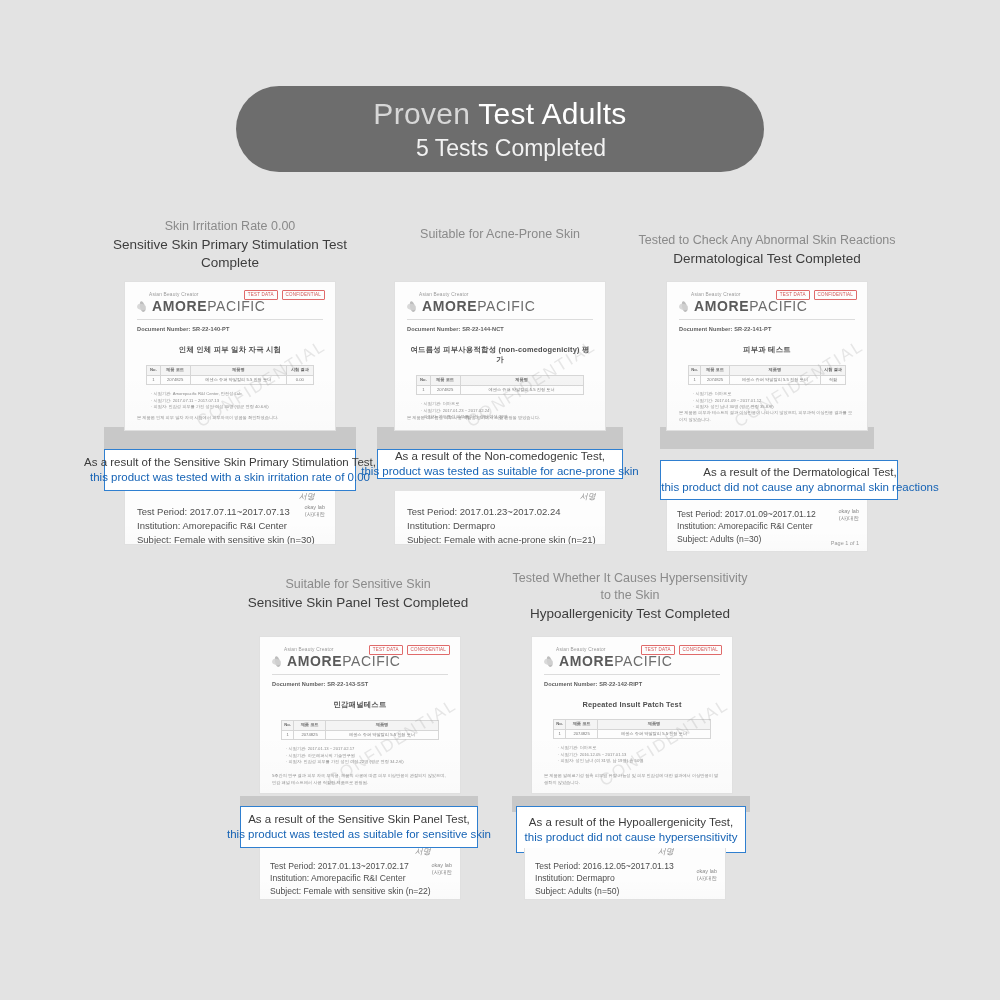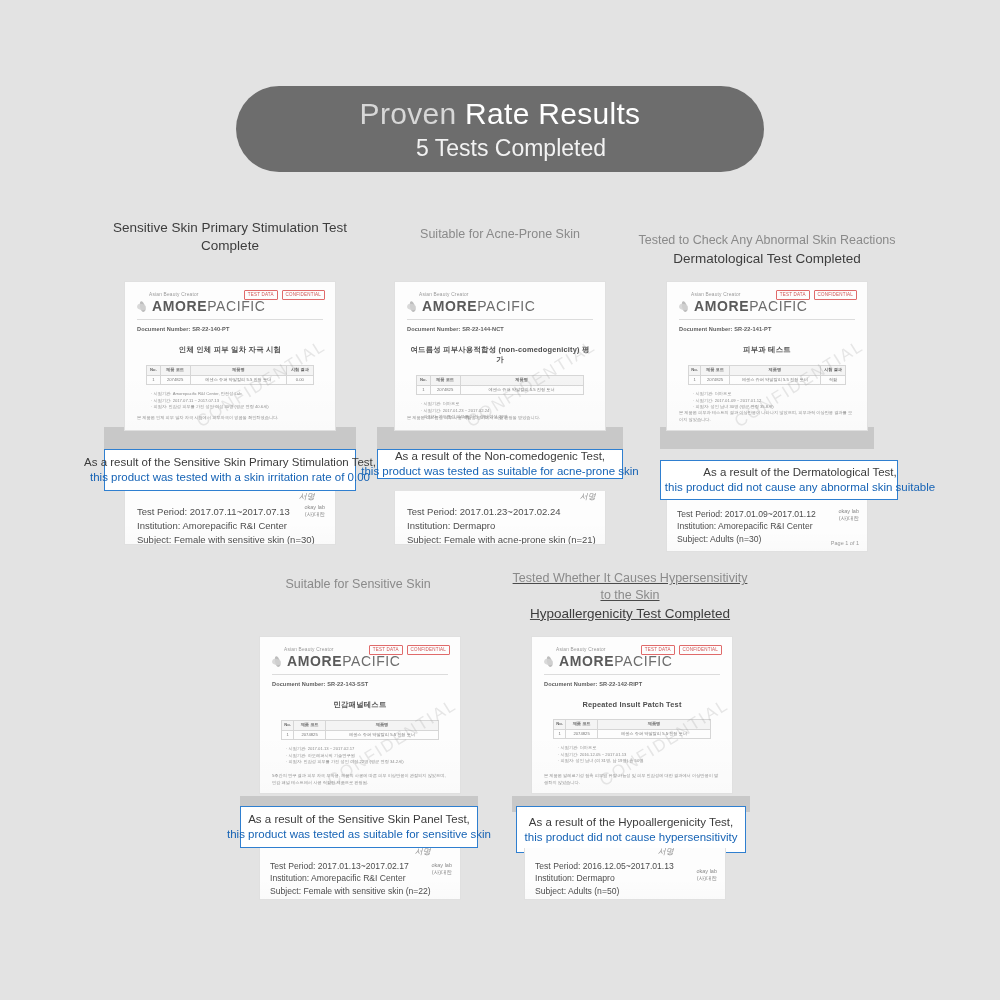--- a/index.html
+++ b/index.html
@@ -302,27 +302,28 @@
     color: #9a9a9a;
   }
 </style>
 </head>
 <body>
 
 <div class="page">
 
   <div class="banner">
     <div class="banner-title">
-      <span class="light">Proven </span><span>Rate Results</span>
+      <span class="light">Proven </span><span>Test Adults</span>
     </div>
     <div class="banner-sub">5 Tests Completed</div>
   </div>
 
   <div class="card" style="left:100px; top:218px; width:260px;">
     <div class="card-head">
+      <div class="sub">Skin Irritation Rate 0.00</div>
       <div class="main wrap">Sensitive Skin Primary Stimulation Test Complete</div>
     </div>
   </div>
 
   <div class="fold" style="left:104px; top:427px; width:252px; height:22px;"></div>
   <div class="doc" style="position:absolute; left:124px; top:281px; width:212px; height:150px;">
     <div class="doc-inner">
       <div class="tag-row">
         <span class="tag">TEST DATA</span>
         <span class="tag">CONFIDENTIAL</span>
@@ -468,36 +469,37 @@
         <div>· 시험기관: 더마프로</div>
         <div>· 시험기간: 2017.01.09 ~ 2017.01.12</div>
         <div>· 피험자: 성인 남녀 30명 (평균 연령 35.8세)</div>
       </div>
       <div class="foot-note" style="bottom:7px;">본 제품은 피부과 테스트의 결과 이상반응이 나타나지 않았으며, 피부과적 이상반응 결과를 보이지 않았습니다.</div>
       <div class="watermark" style="left:58px; top:92px;">CONFIDENTIAL</div>
     </div>
   </div>
   <div class="callout" style="left:660px; top:460px; width:238px; height:40px;padding-left:48px;">
     <div class="l1">As a result of the Dermatological Test,</div>
-    <div class="l2">this product did not cause any abnormal skin suitable</div>
+    <div class="l2">this product did not cause any abnormal skin reactions</div>
   </div>
   <div class="doc" style="position:absolute; left:666px; top:500px; width:202px; height:52px; border-top:none;">
     <div class="meta" style="left:10px; top:8px; font-size:8.6px;">
       <div>Test Period: 2017.01.09~2017.01.12</div>
       <div>Institution: Amorepacific R&amp;I Center</div>
       <div>Subject: Adults (n=30)</div>
     </div>
     <div class="stamp" style="right:8px; top:8px; white-space:pre-line;">okay lab
 (사)대한</div>
     <div class="pagenum" style="right:8px; bottom:5px;">Page 1 of 1</div>
   </div>
 
   <div class="card" style="left:240px; top:576px; width:236px;">
     <div class="card-head">
       <div class="sub">Suitable for Sensitive Skin</div>
+      <div class="main">Sensitive Skin Panel Test Completed</div>
     </div>
   </div>
   <div class="fold" style="left:240px; top:796px; width:238px; height:22px;"></div>
   <div class="doc" style="position:absolute; left:259px; top:636px; width:202px; height:158px;">
     <div class="doc-inner">
       <div class="tag-row">
         <span class="tag">TEST DATA</span>
         <span class="tag">CONFIDENTIAL</span>
       </div>
       <div class="brand-top">Asian Beauty Creator</div>
@@ -539,21 +541,21 @@
     <div class="meta" style="left:10px; top:12px; font-size:8.6px;">
       <div class="sigline">서명</div>
       <div>Test Period: 2017.01.13~2017.02.17</div>
       <div>Institution: Amorepacific R&amp;I Center</div>
       <div>Subject: Female with sensitive skin (n=22)</div>
     </div>
     <div class="stamp" style="right:8px; top:14px; white-space:pre-line;">okay lab
 (사)대한</div>
   </div>
 
-  <div class="card" style="left:512px; top:570px; width:236px;text-decoration:underline;">
+  <div class="card" style="left:512px; top:570px; width:236px;">
     <div class="card-head">
       <div class="sub wrap">Tested Whether It Causes Hypersensitivity to the Skin</div>
       <div class="main">Hypoallergenicity Test Completed</div>
     </div>
   </div>
   <div class="fold" style="left:512px; top:796px; width:238px; height:16px;"></div>
   <div class="doc" style="position:absolute; left:531px; top:636px; width:202px; height:158px;">
     <div class="doc-inner">
       <div class="tag-row">
         <span class="tag">TEST DATA</span>

